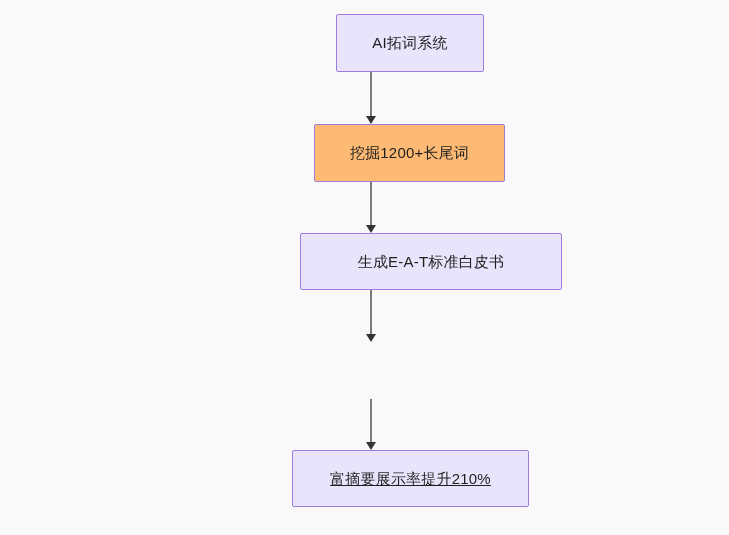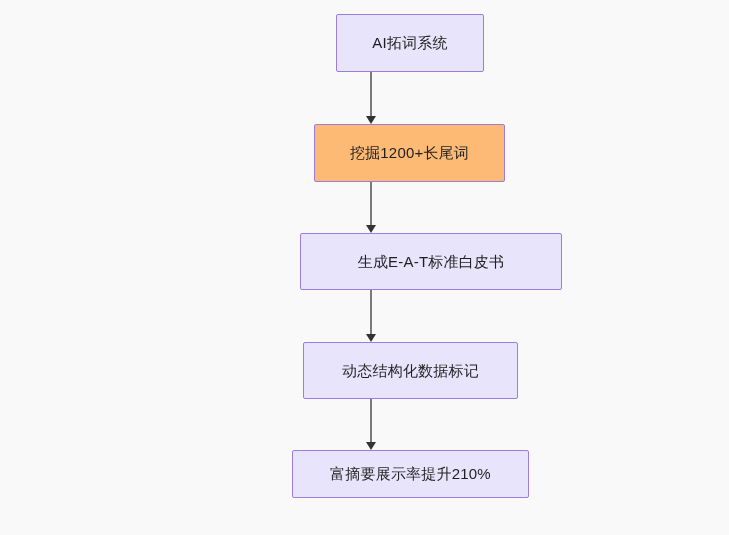--- a/index.html
+++ b/index.html
@@ -100,21 +100,18 @@
   </div>
 
   <div class="flow-node" style="left: 275px; top: 124px; width: 191px; height: 58px; background: #fdba74; border-color: rgb(157, 125, 219); color: rgb(31, 31, 31);">
     <span class="node-label">挖掘1200+长尾词</span>
   </div>
 
   <div class="flow-node" style="left: 261px; top: 233px; width: 262px; height: 57px; background: rgb(232, 228, 251); border-color: rgb(157, 125, 219); color: rgb(31, 31, 31);">
     <span class="node-label">生成E-A-T标准白皮书</span>
   </div>
 
-  <div class="flow-node" style="left: 264px; top: 342px; width: 215px; height: 57px; background: rgb(232, 228, 251); border-color: rgb(157, 125, 219); color: rgb(31, 31, 31);">
-    <span class="node-label">动态结构化数据标记</span>
-  </div>
 
-  <div class="flow-node" style="left: 253px; top: 450px; width: 237px; height: 48px; background: rgb(232, 228, 251); border-color: rgb(157, 125, 219); color: rgb(31, 31, 31);">
+  <div class="flow-node" style="left: 253px; top: 450px; width: 237px; height: 57px; background: rgb(232, 228, 251); border-color: rgb(157, 125, 219); color: rgb(31, 31, 31); text-decoration: underline;">
     <span class="node-label">富摘要展示率提升210%</span>
   </div>
 
 </div>
 
 </body></html>

